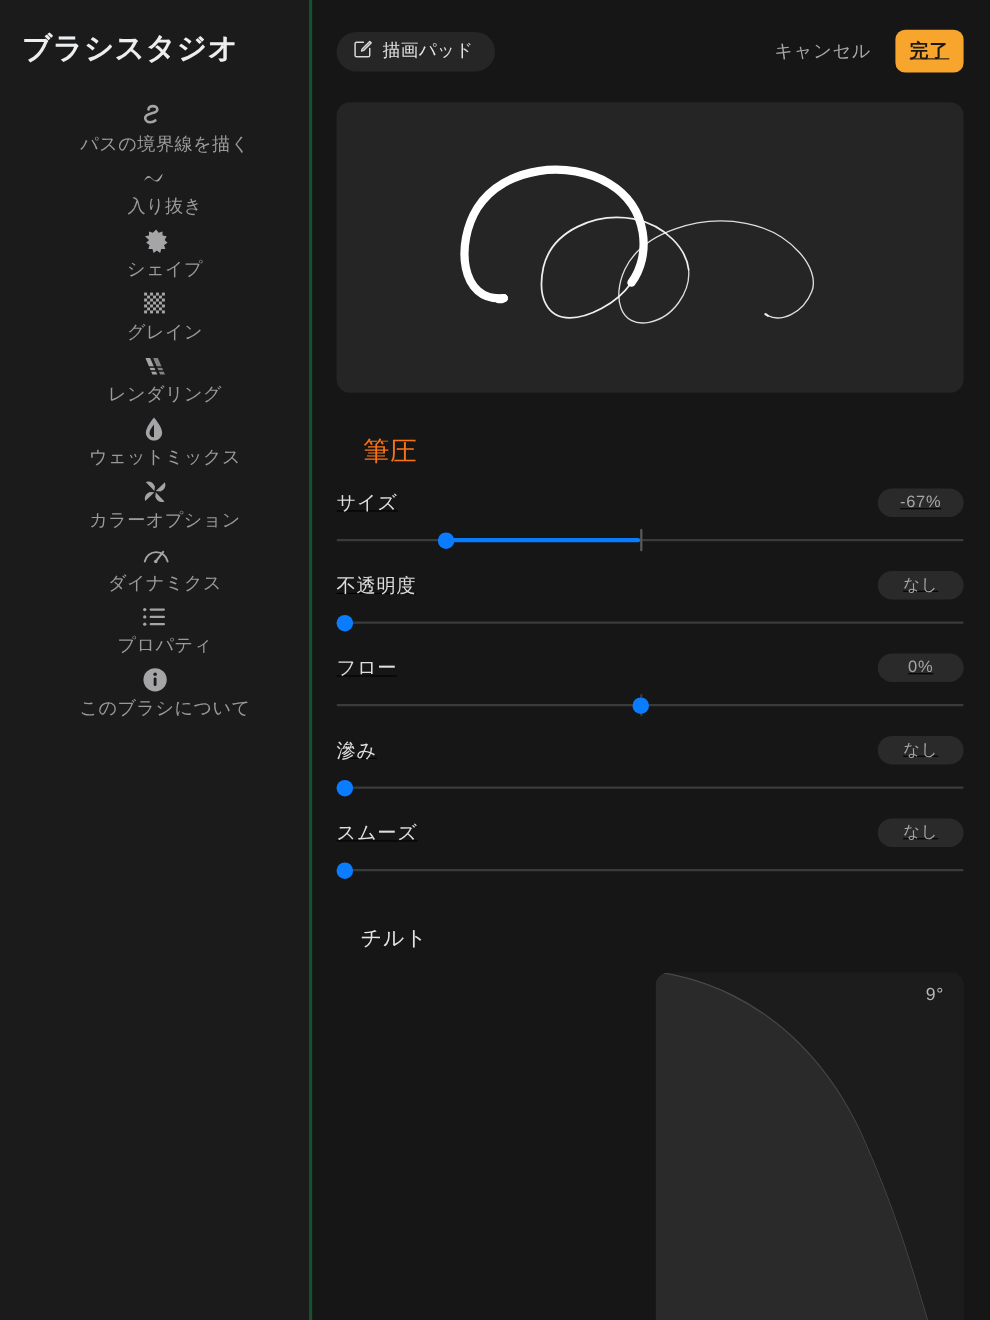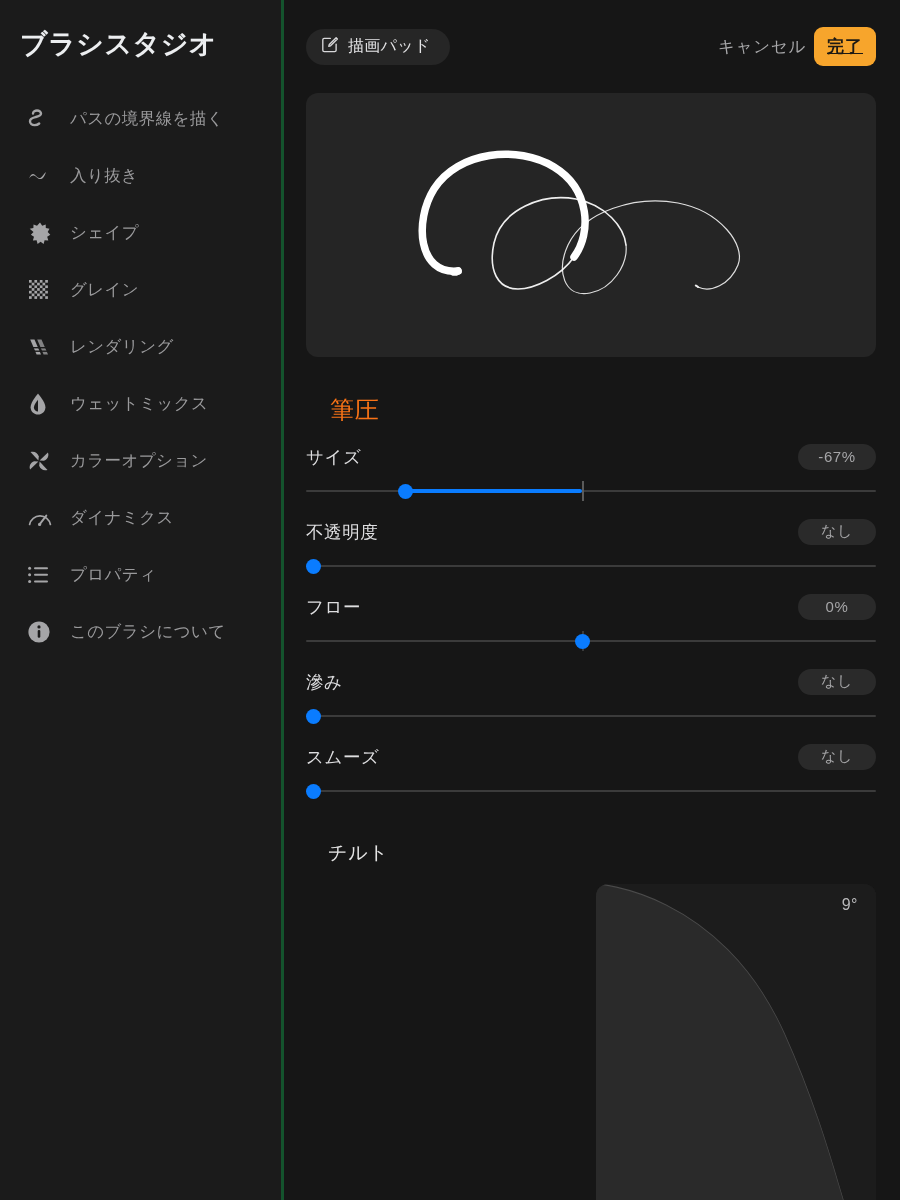--- a/index.html
+++ b/index.html
@@ -39,20 +39,21 @@
   }
   .nav-list { list-style: none; padding: 0 8px; }
   .nav-item {
     display: flex;
     align-items: center;
     height: 57px;
     padding-left: 19px;
     border-radius: 11px;
     cursor: pointer;
     user-select: none;
+    flex-direction: column;
   }
   .nav-item.selected { background: #0a7cff; }
   .nav-icon {
     width: 30px;
     height: 26px;
     flex: 0 0 30px;
     display: flex;
     align-items: center;
     justify-content: flex-start;
     margin-right: 13px;
@@ -95,21 +96,21 @@
   .pad-button .label {
     font-size: 16px;
     color: #e4e4e6;
     letter-spacing: 0.3px;
     white-space: nowrap;
   }
   .topbar-right {
     margin-left: auto;
     display: flex;
     align-items: center;
-    gap: 4px;
+    gap: 18px;
   }
   .cancel-btn {
     background: none;
     border: none;
     font-size: 16.5px;
     color: #a8a8aa;
     letter-spacing: 0.7px;
     cursor: pointer;
     padding: 6px 4px;
     font-family: inherit;
@@ -141,21 +142,21 @@
 
   
   .section-title {
     font-size: 24px;
     color: #f97316;
     letter-spacing: 0.8px;
     padding: 0 24px;
     margin: 37px 0 0 22px;
   }
   .sliders { padding: 0 24px 0 22px; margin-top: 14px; }
-  .slider-row { margin-bottom: 11px; }
+  .slider-row { margin-bottom: 11px; text-decoration: underline; }
   .slider-head {
     display: flex;
     align-items: center;
     justify-content: space-between;
     height: 33px;
   }
   .slider-name {
     font-size: 17.5px;
     color: #dedee0;
     letter-spacing: 0.6px;

